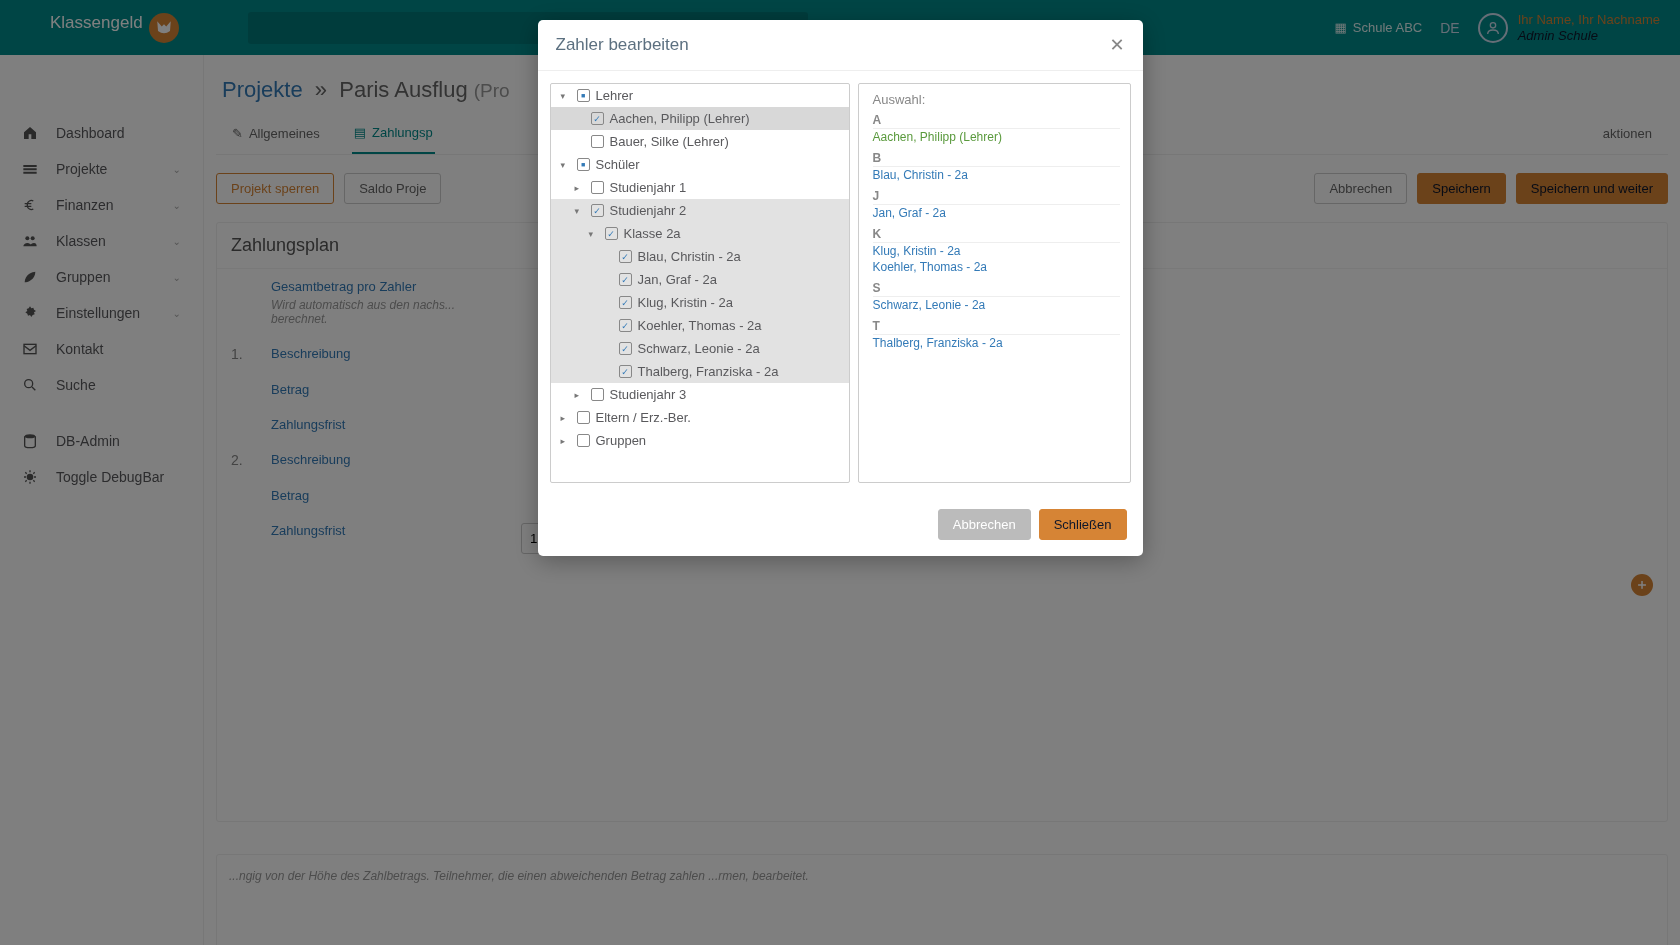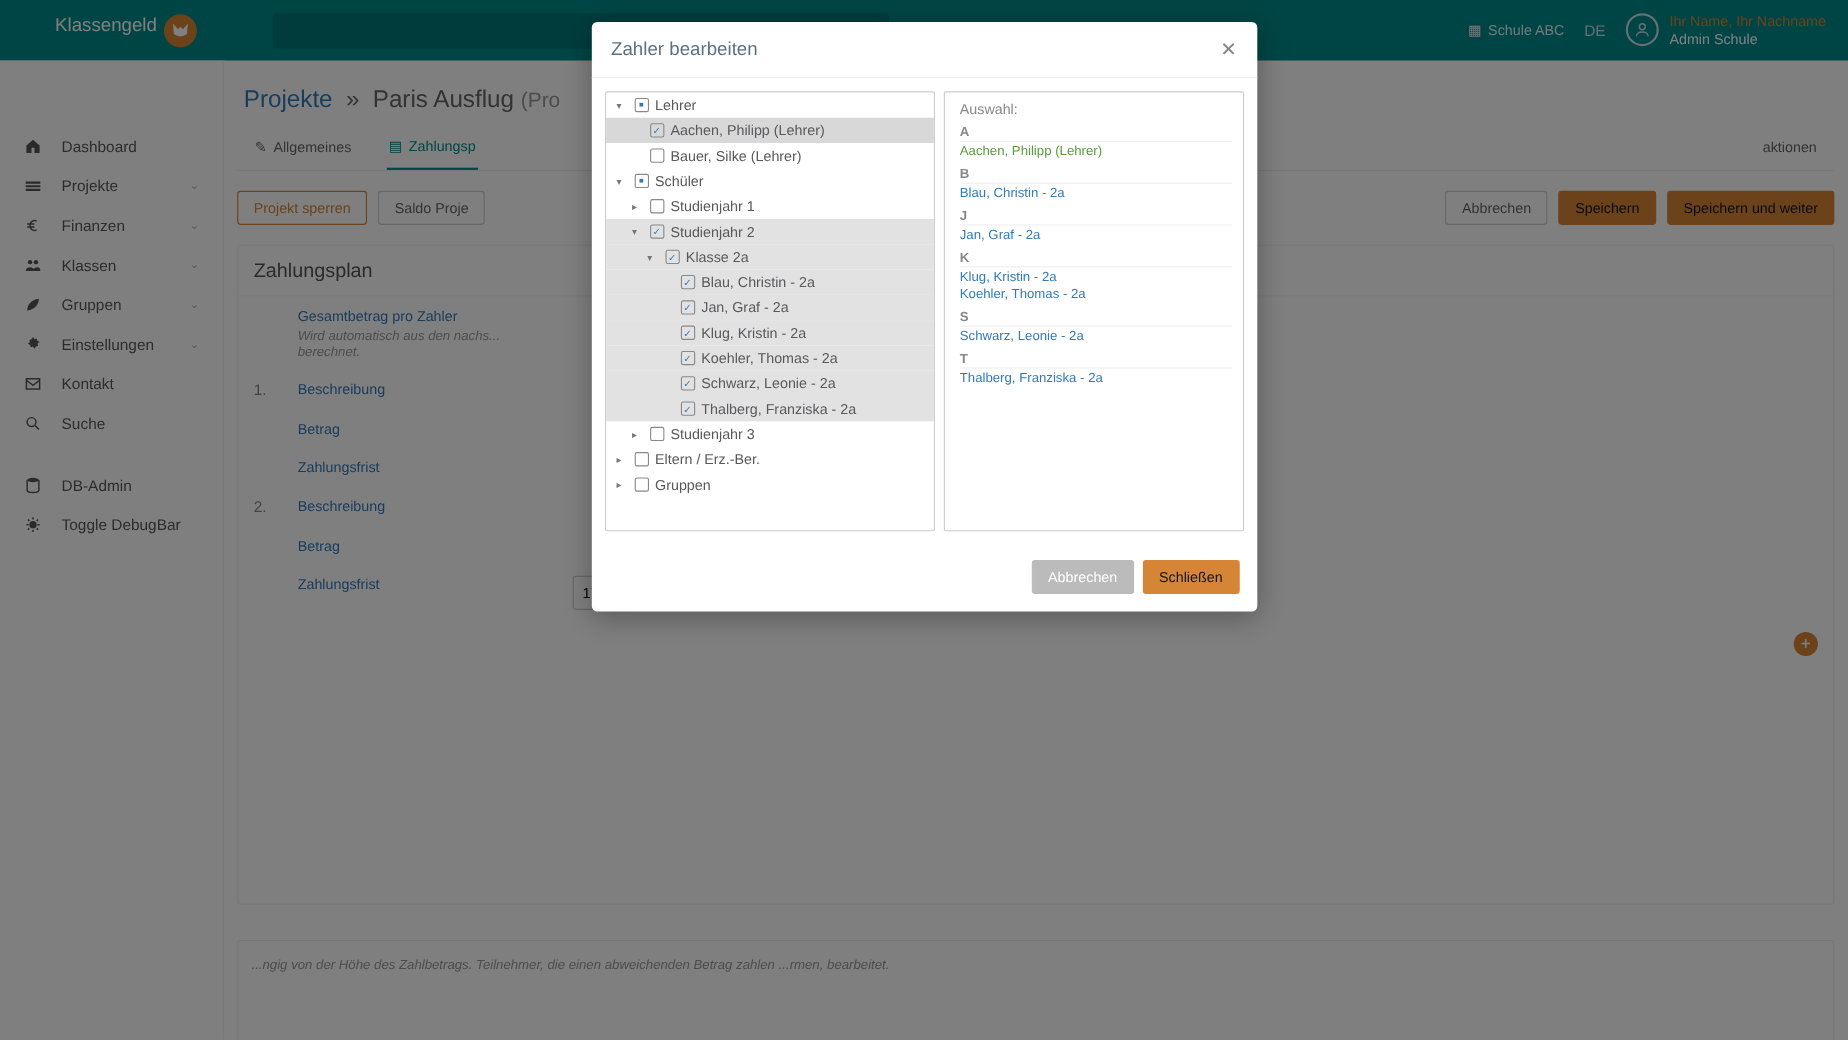--- a/index.html
+++ b/index.html
@@ -63,31 +63,31 @@
     padding: 0 10px;
     color: #fff;
   }
   .header-right {
     margin-left: auto;
     display: flex;
     align-items: center;
     gap: 18px;
   }
   .school-badge { display: flex; align-items: center; gap: 6px; color: #e0f2f2; font-size: 13px; }
-  .user-block { display: flex; align-items: flex-start; gap: 10px; }
+  .user-block { display: flex; align-items: flex-end; gap: 10px; }
   .avatar-circle {
     width: 30px; height: 30px;
     border: 2px solid #cde;
     border-radius: 50%;
     display: flex; align-items: center; justify-content: center;
     color: #cde;
   }
   .user-names { line-height: 1.2; font-size: 13px; }
   .user-names .n1 { color: var(--orange); font-weight: 500; }
-  .user-names .n2 { color: #ffffff; }
+  .user-names .n2 { color: #0f172a; font-style: italic; }
   
   .app-body { display: flex; height: calc(100vh - 55px); }
   .sidebar {
     width: 204px;
     background: var(--sidebar-bg);
     border-right: 1px solid #eee;
     padding-top: 60px;
   }
   .nav-item {
     display: flex;

